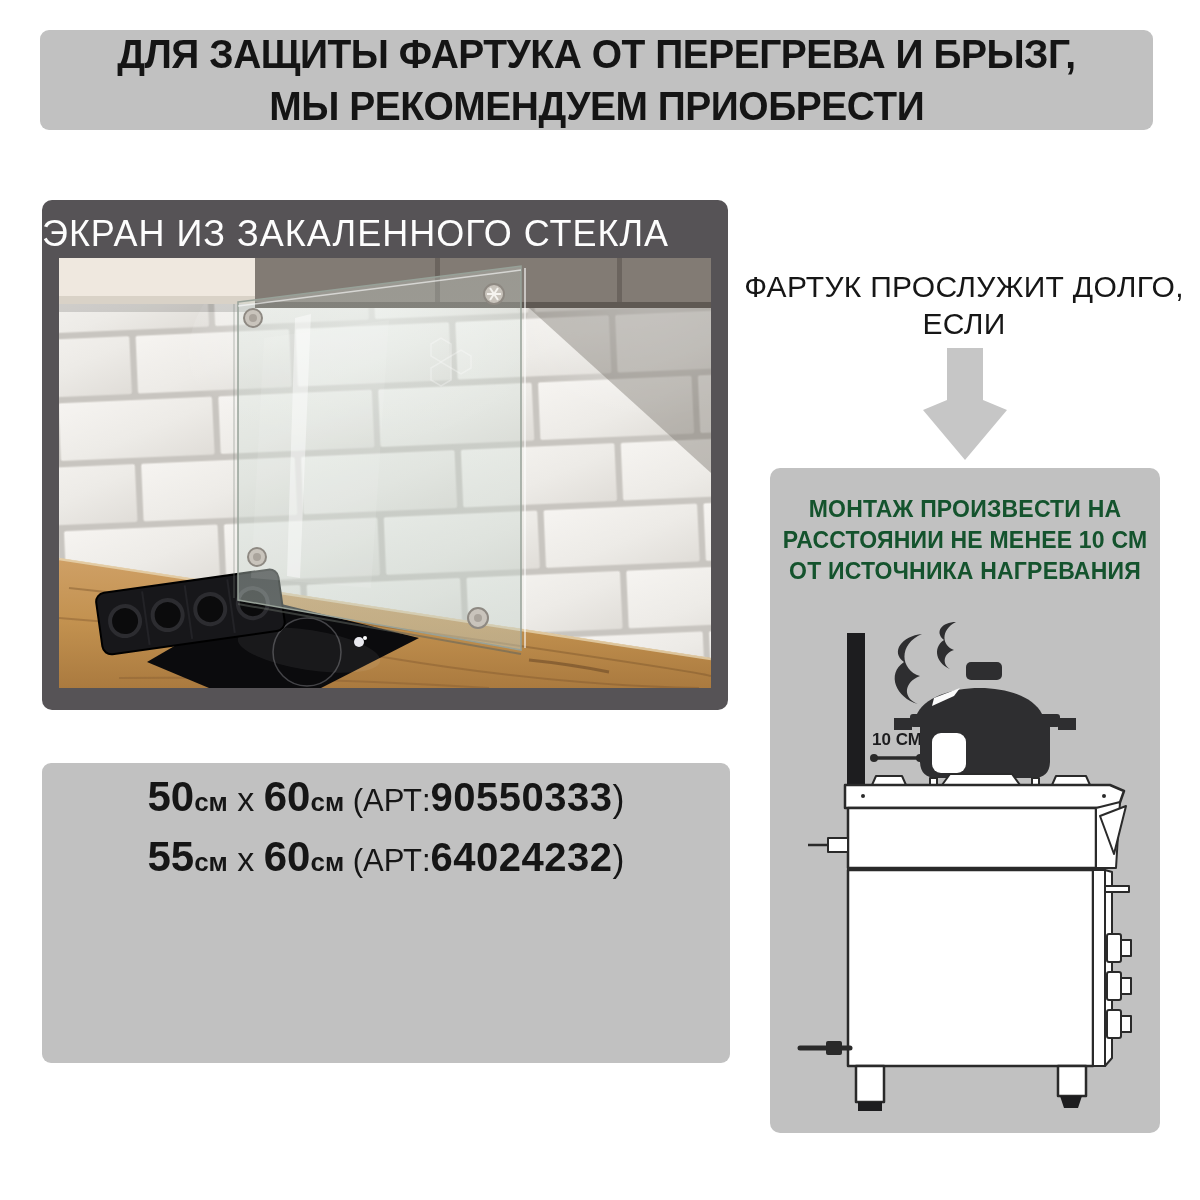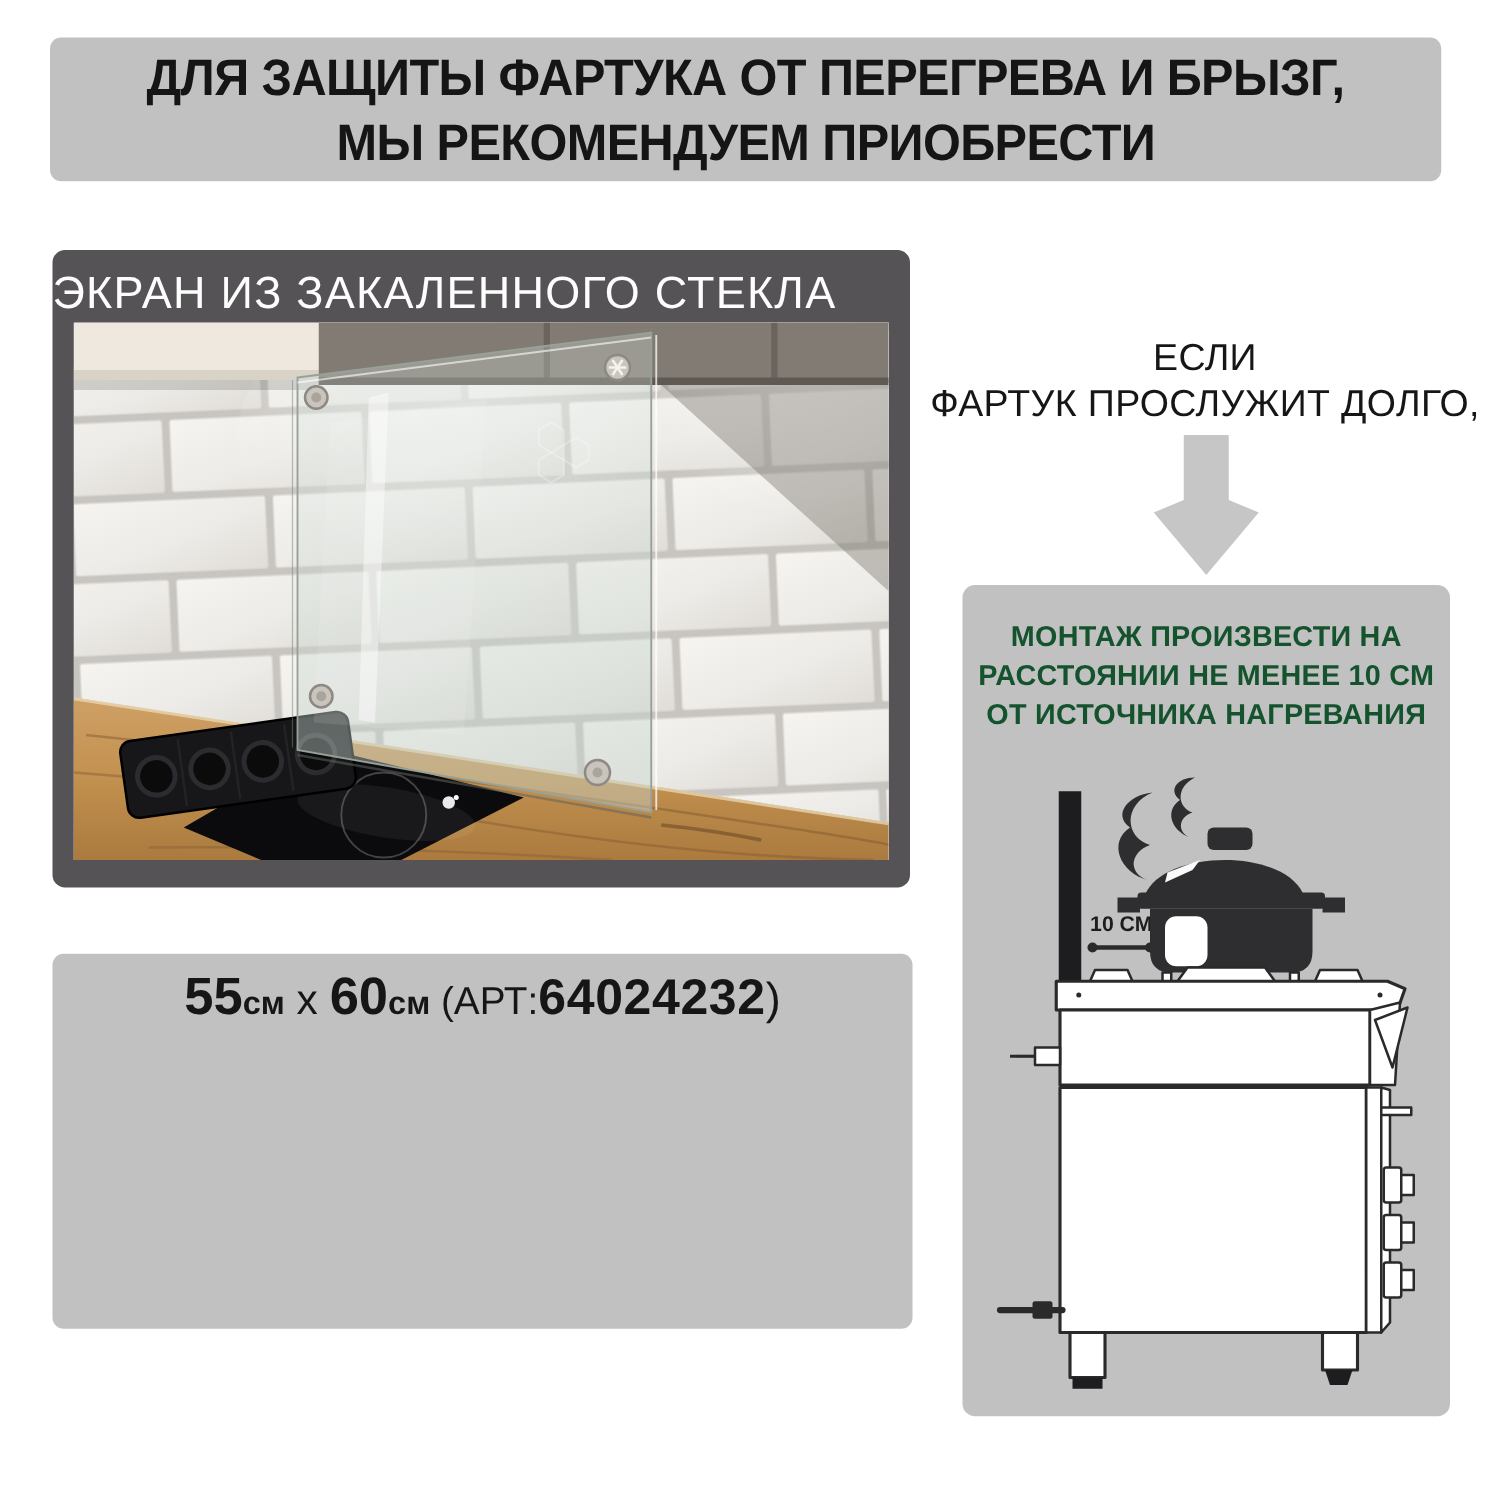--- a/index.html
+++ b/index.html
@@ -1,21 +1,21 @@
 <!DOCTYPE html>
 <html><head>
 <meta charset="utf-8">
 <style>
   html,body{margin:0;padding:0;}
   body{
     width:1200px;height:1200px;position:relative;background:#ffffff;
     font-family:"Liberation Sans", sans-serif;color:#1a1a1a;overflow:hidden;
   }
   .banner{
-    position:absolute;left:40px;top:30px;width:1113px;height:115px;
+    position:absolute;left:40px;top:30px;width:1113px;height:100px;
     background:#c1c1c1;border-radius:9px;display:flex;flex-direction:column;
     align-items:center;justify-content:center;
   }
   .banner .bline{
     font-size:41px;font-weight:700;letter-spacing:-0.5px;line-height:52px;
     transform:scaleX(0.95);white-space:nowrap;color:#151515;
   }
   .photo-card{
     position:absolute;left:42px;top:200px;width:686px;height:510px;
     background:#565356;border-radius:10px;
@@ -176,22 +176,22 @@
         <g>
           <circle cx="419" cy="360" r="10" fill="#c9c4bc" stroke="#8e8982" stroke-width="2"></circle>
           <circle cx="419" cy="360" r="4" fill="#aaa49c"></circle>
         </g>
       </g>
     </svg>
   </div>
 </div>
 
 <div class="right-heading">
+  <div>ФАРТУК ПРОСЛУЖИТ ДОЛГО,</div>
   <div>ЕСЛИ</div>
-  <div>ФАРТУК ПРОСЛУЖИТ ДОЛГО,</div>
 </div>
 
 <svg class="down-arrow" width="120" height="120" viewBox="0 0 120 120">
   <polygon points="42,0 78,0 78,52 102,62 60,112 18,62 42,52" fill="#c6c6c6"></polygon>
 </svg>
 
 <div class="info-box">
   <div class="info-text">
     <div>МОНТАЖ ПРОИЗВЕСТИ НА</div>
     <div>РАССТОЯНИИ НЕ МЕНЕЕ 10 СМ</div>
@@ -276,19 +276,22 @@
         <rect x="88" y="484" width="24" height="9" fill="#1d1d1f" stroke="none"></rect>
         <rect x="288" y="448" width="28" height="30" fill="#ffffff" stroke-width="2.5"></rect>
         <polygon points="290,478 312,478 308,490 294,490" fill="#1d1d1f" stroke="none"></polygon>
       </g>
     </g>
   </svg>
 </div>
 
 <div class="sizes-box">
 
+  <div class="size-row">
+    <span class="num">50</span><span class="unit">см</span><span class="sep"> x </span><span class="num">60</span><span class="unit">см</span><span class="art-open"> (АРТ:</span><span class="art-num">90550333</span><span class="close">)</span>
+  </div>
 
   <div class="size-row">
     <span class="num">55</span><span class="unit">см</span><span class="sep"> x </span><span class="num">60</span><span class="unit">см</span><span class="art-open"> (АРТ:</span><span class="art-num">64024232</span><span class="close">)</span>
   </div>
 
 
 </div>
 
 </body></html>

